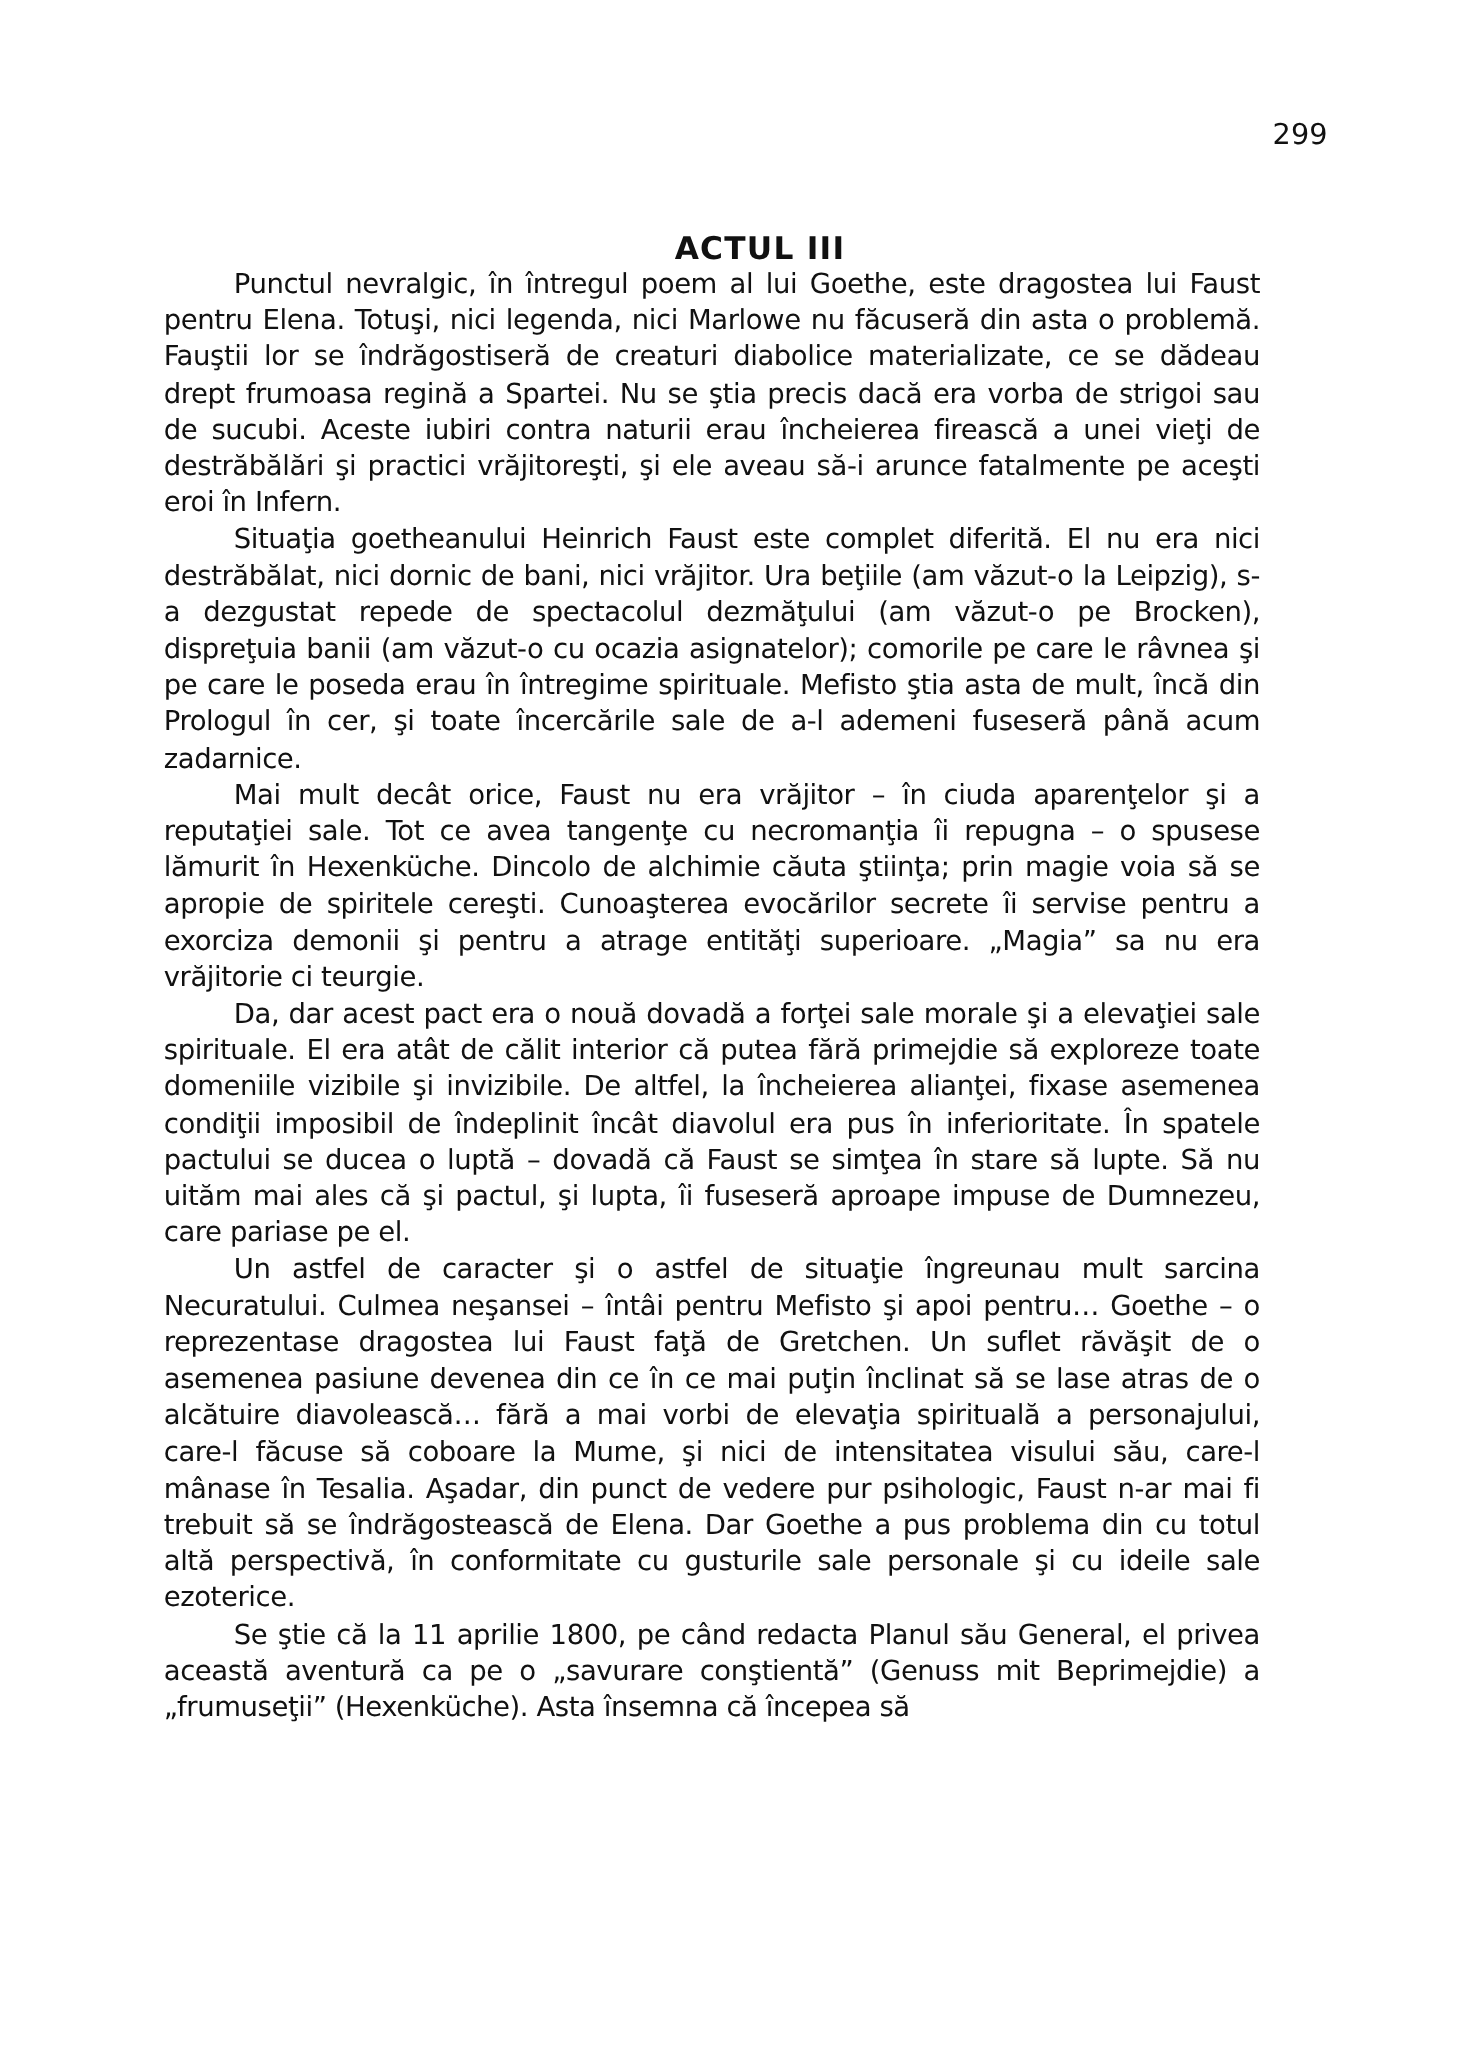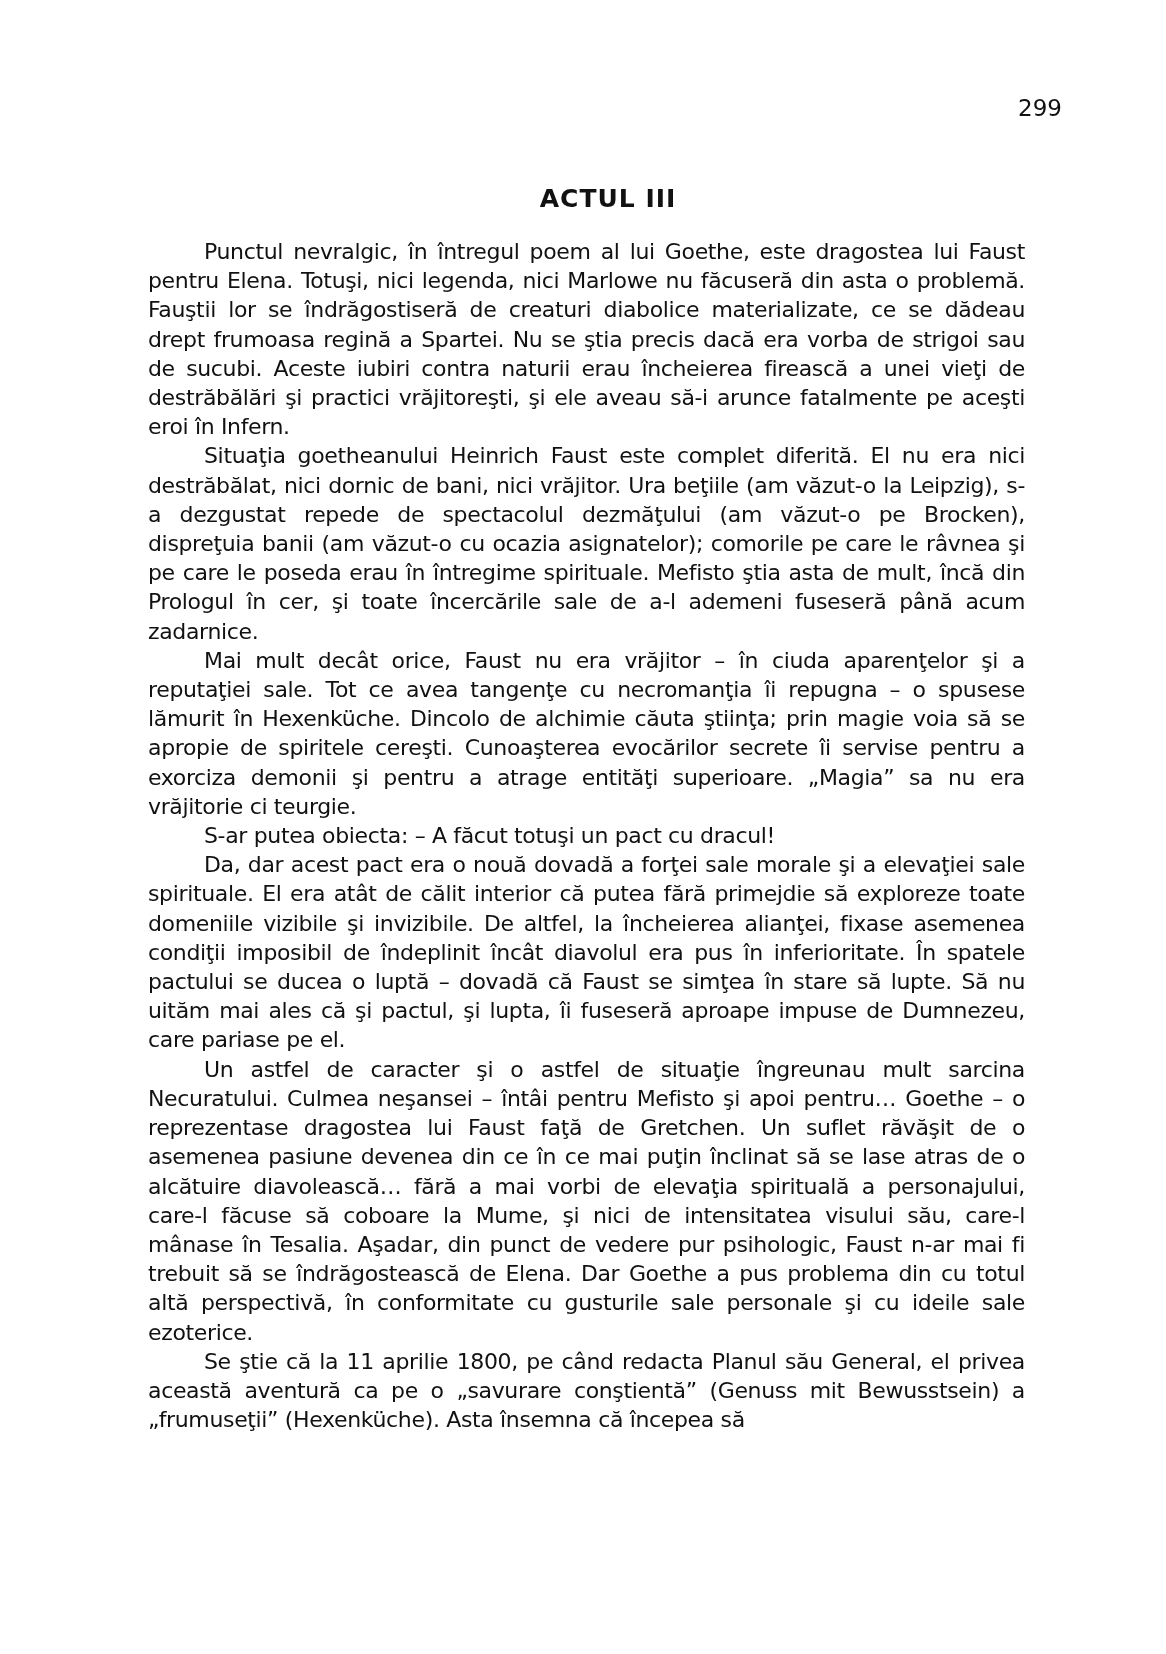--- a/index.html
+++ b/index.html
@@ -12,23 +12,23 @@
     position: absolute; right: 104px; top: 95px;
     font-size: 23px; font-family: "DejaVu Sans", sans-serif; color: #111;
   }
   .title {
     position: absolute; left: 0; right: 0; top: 155px; text-align: center;
     font-weight: bold; font-size: 25px; letter-spacing: 1px;
     padding-left: 50px;
     margin-top: 29px;
   }
   .body-text {
-    position: absolute; left: 148px; top: 213px; width: 877px;
+    position: absolute; left: 131px; top: 213px; width: 877px;
     font-size: 22px; line-height: 29.2px; text-align: justify;
-    hyphens: manual; letter-spacing: -0.35px; margin-top: 24px;
+    hyphens: manual; letter-spacing: -0.35px;
   }
   .body-text p { margin: 0; text-indent: 56px; }
   .bold { font-weight: normal; }
   .ital { }
 </style>
 </head>
 <body>
 
 <div class="page">
   <div class="page-number">299</div>
@@ -37,25 +37,22 @@
     <p>
       <span>Punctul nevralgic, în întregul poem al lui Goethe, este dragostea lui Faust pentru Elena. Totuşi, nici legenda, nici Marlowe nu făcuseră din asta o problemă. Fauştii lor se îndrăgostiseră de creaturi diabolice materiali­zate, ce se dădeau drept frumoasa regină a Spartei. Nu se ştia precis dacă era vorba de strigoi sau de sucubi. Aceste iubiri contra naturii erau încheierea firească a unei vieţi de destrăbălări şi practici vrăjitoreşti, şi ele aveau să-i arunce fatalmente pe aceşti eroi în Infern.</span>
     </p>
     <p>
       <span>Situaţia goetheanului Heinrich Faust este complet diferită. El nu era nici destrăbălat, nici dornic de bani, nici vrăjitor. Ura beţiile (am văzut-o la Leipzig), s-a dezgustat repede de spectacolul dezmăţului (am văzut-o pe Brocken), dispreţuia banii (am văzut-o cu ocazia asignatelor); como­rile pe care le râvnea şi pe care le poseda erau în întregime spirituale. Mefisto ştia asta de mult, încă din Prologul în cer, şi toate încercările sale de a-l ademeni fuseseră până acum zadarnice.</span>
     </p>
     <p>
       <span>Mai mult decât orice, Faust nu era vrăjitor – în ciuda aparenţelor şi a reputaţiei sale. Tot ce avea tangenţe cu necromanţia îi repugna – o spusese lămurit în </span><span class="bold">Hexenküche</span><span>. Dincolo de alchimie căuta ştiinţa; prin magie voia să se apropie de spiritele cereşti. Cunoaşterea evocărilor se­crete îi servise pentru a exorciza demonii şi pentru a atrage entităţi su­perioare. „Magia” sa nu era vrăjitorie ci </span><span class="ital">teurgie</span><span>.</span>
     </p>
     <p>
-      <span>S-ar putea obiecta: – A făcut totuşi un pact cu dracul!</span>
-    </p>
-    <p>
       <span>Da, dar acest pact era o nouă dovadă a forţei sale morale şi a ele­vaţiei sale spirituale. El era atât de călit interior că putea fără primejdie să exploreze toate domeniile vizibile şi invizibile. De altfel, la încheierea alianţei, fixase asemenea condiţii imposibil de îndeplinit încât diavolul era pus în inferioritate. În spatele pactului se ducea o luptă – dovadă că Faust se simţea în stare să lupte. Să nu uităm mai ales că şi pactul, şi lupta, îi fuseseră aproape impuse de Dumnezeu, care pariase pe el.</span>
     </p>
     <p>
       <span>Un astfel de caracter şi o astfel de situaţie îngreunau mult sarcina Necuratului. Culmea neşansei – întâi pentru Mefisto şi apoi pentru… Goethe – o reprezentase dragostea lui Faust faţă de Gretchen. Un suflet răvăşit de o asemenea pasiune devenea din ce în ce mai puţin înclinat să se lase atras de o alcătuire diavolească… fără a mai vorbi de elevaţia spirituală a personajului, care-l făcuse să coboare la Mume, şi nici de intensitatea visului său, care-l mânase în Tesalia. Aşadar, din punct de vedere pur psihologic, Faust n-ar mai fi trebuit să se îndrăgostească de Elena. Dar Goethe a pus problema din cu totul altă perspectivă, în conformitate cu gusturile sale personale şi cu ideile sale ezoterice.</span>
     </p>
     <p>
-      <span>Se ştie că la 11 aprilie 1800, pe când redacta Planul său General, el privea această aventură ca pe o „savurare conştientă” (</span><span class="bold">Genuss mit Be­wusstsein</span><span>) a „frumuseţii” (</span><span class="bold">Hexenküche</span><span>). Asta însemna că începea să</span>
+      <span>Se ştie că la 11 aprilie 1800, pe când redacta Planul său General, el privea această aventură ca pe o „savurare conştientă” (</span><span class="bold">Genuss mit Be­primejdie</span><span>) a „frumuseţii” (</span><span class="bold">Hexenküche</span><span>). Asta însemna că începea să</span>
     </p>
   </div>
 </div>
 
 </body></html>

